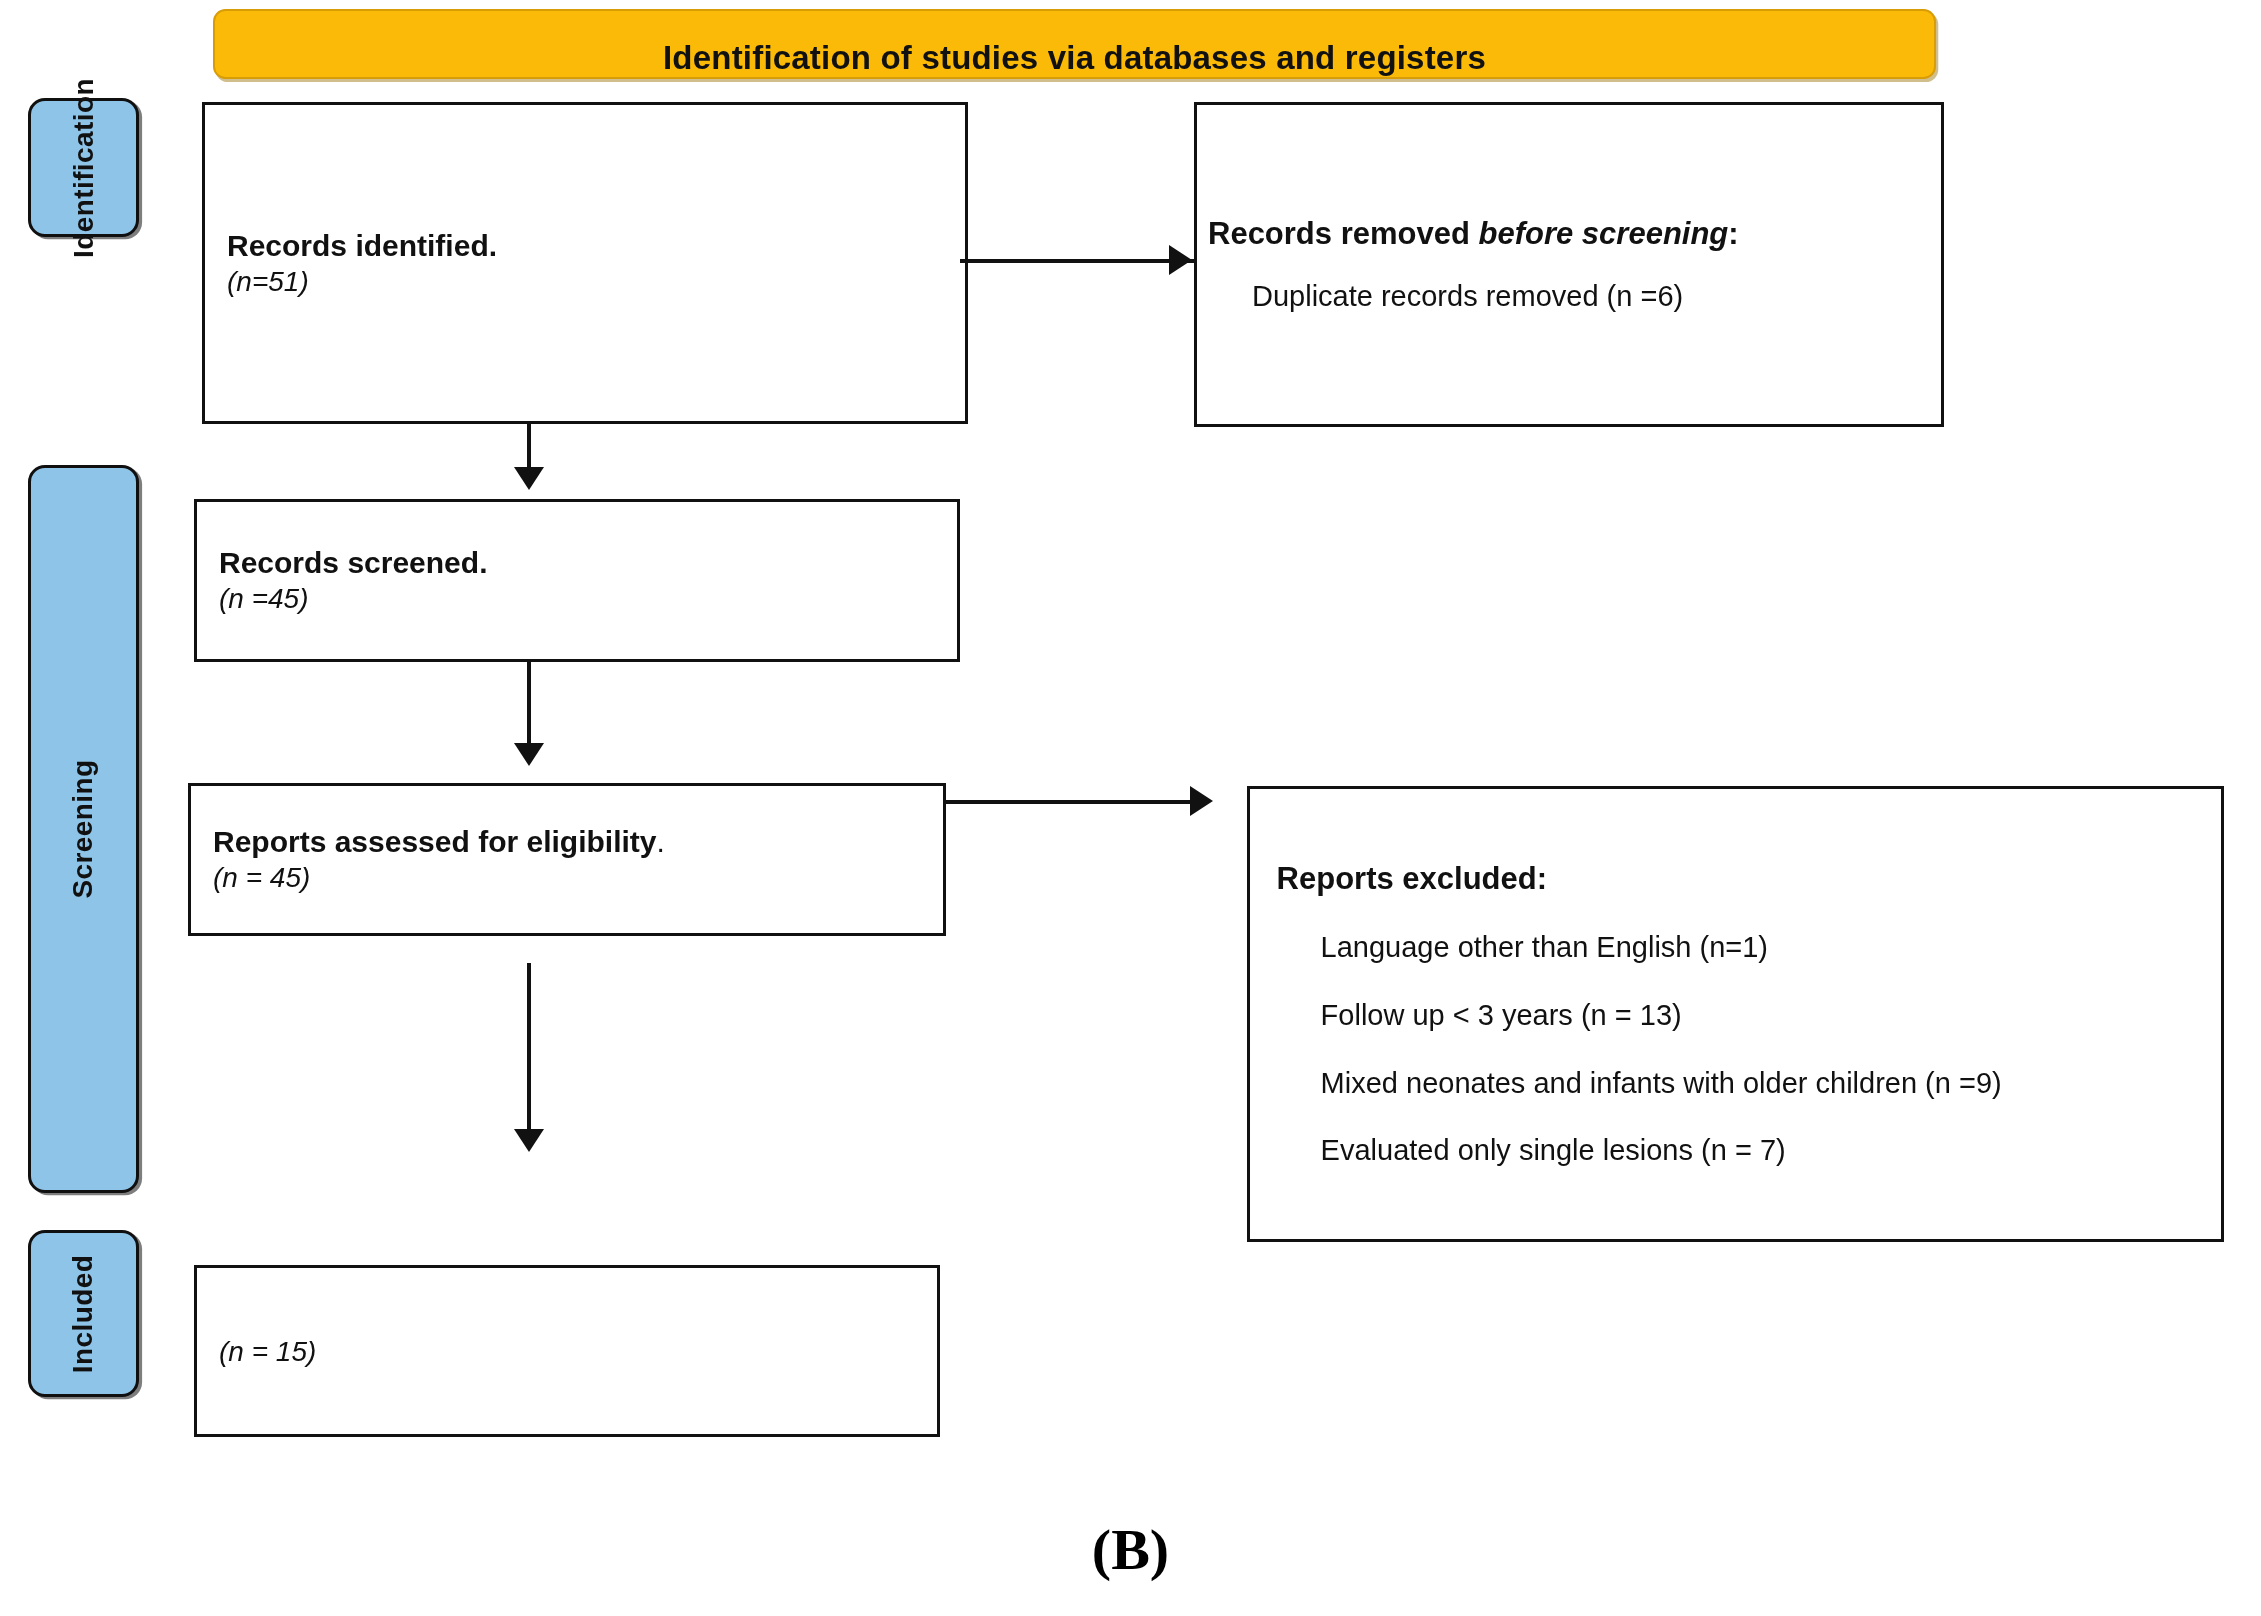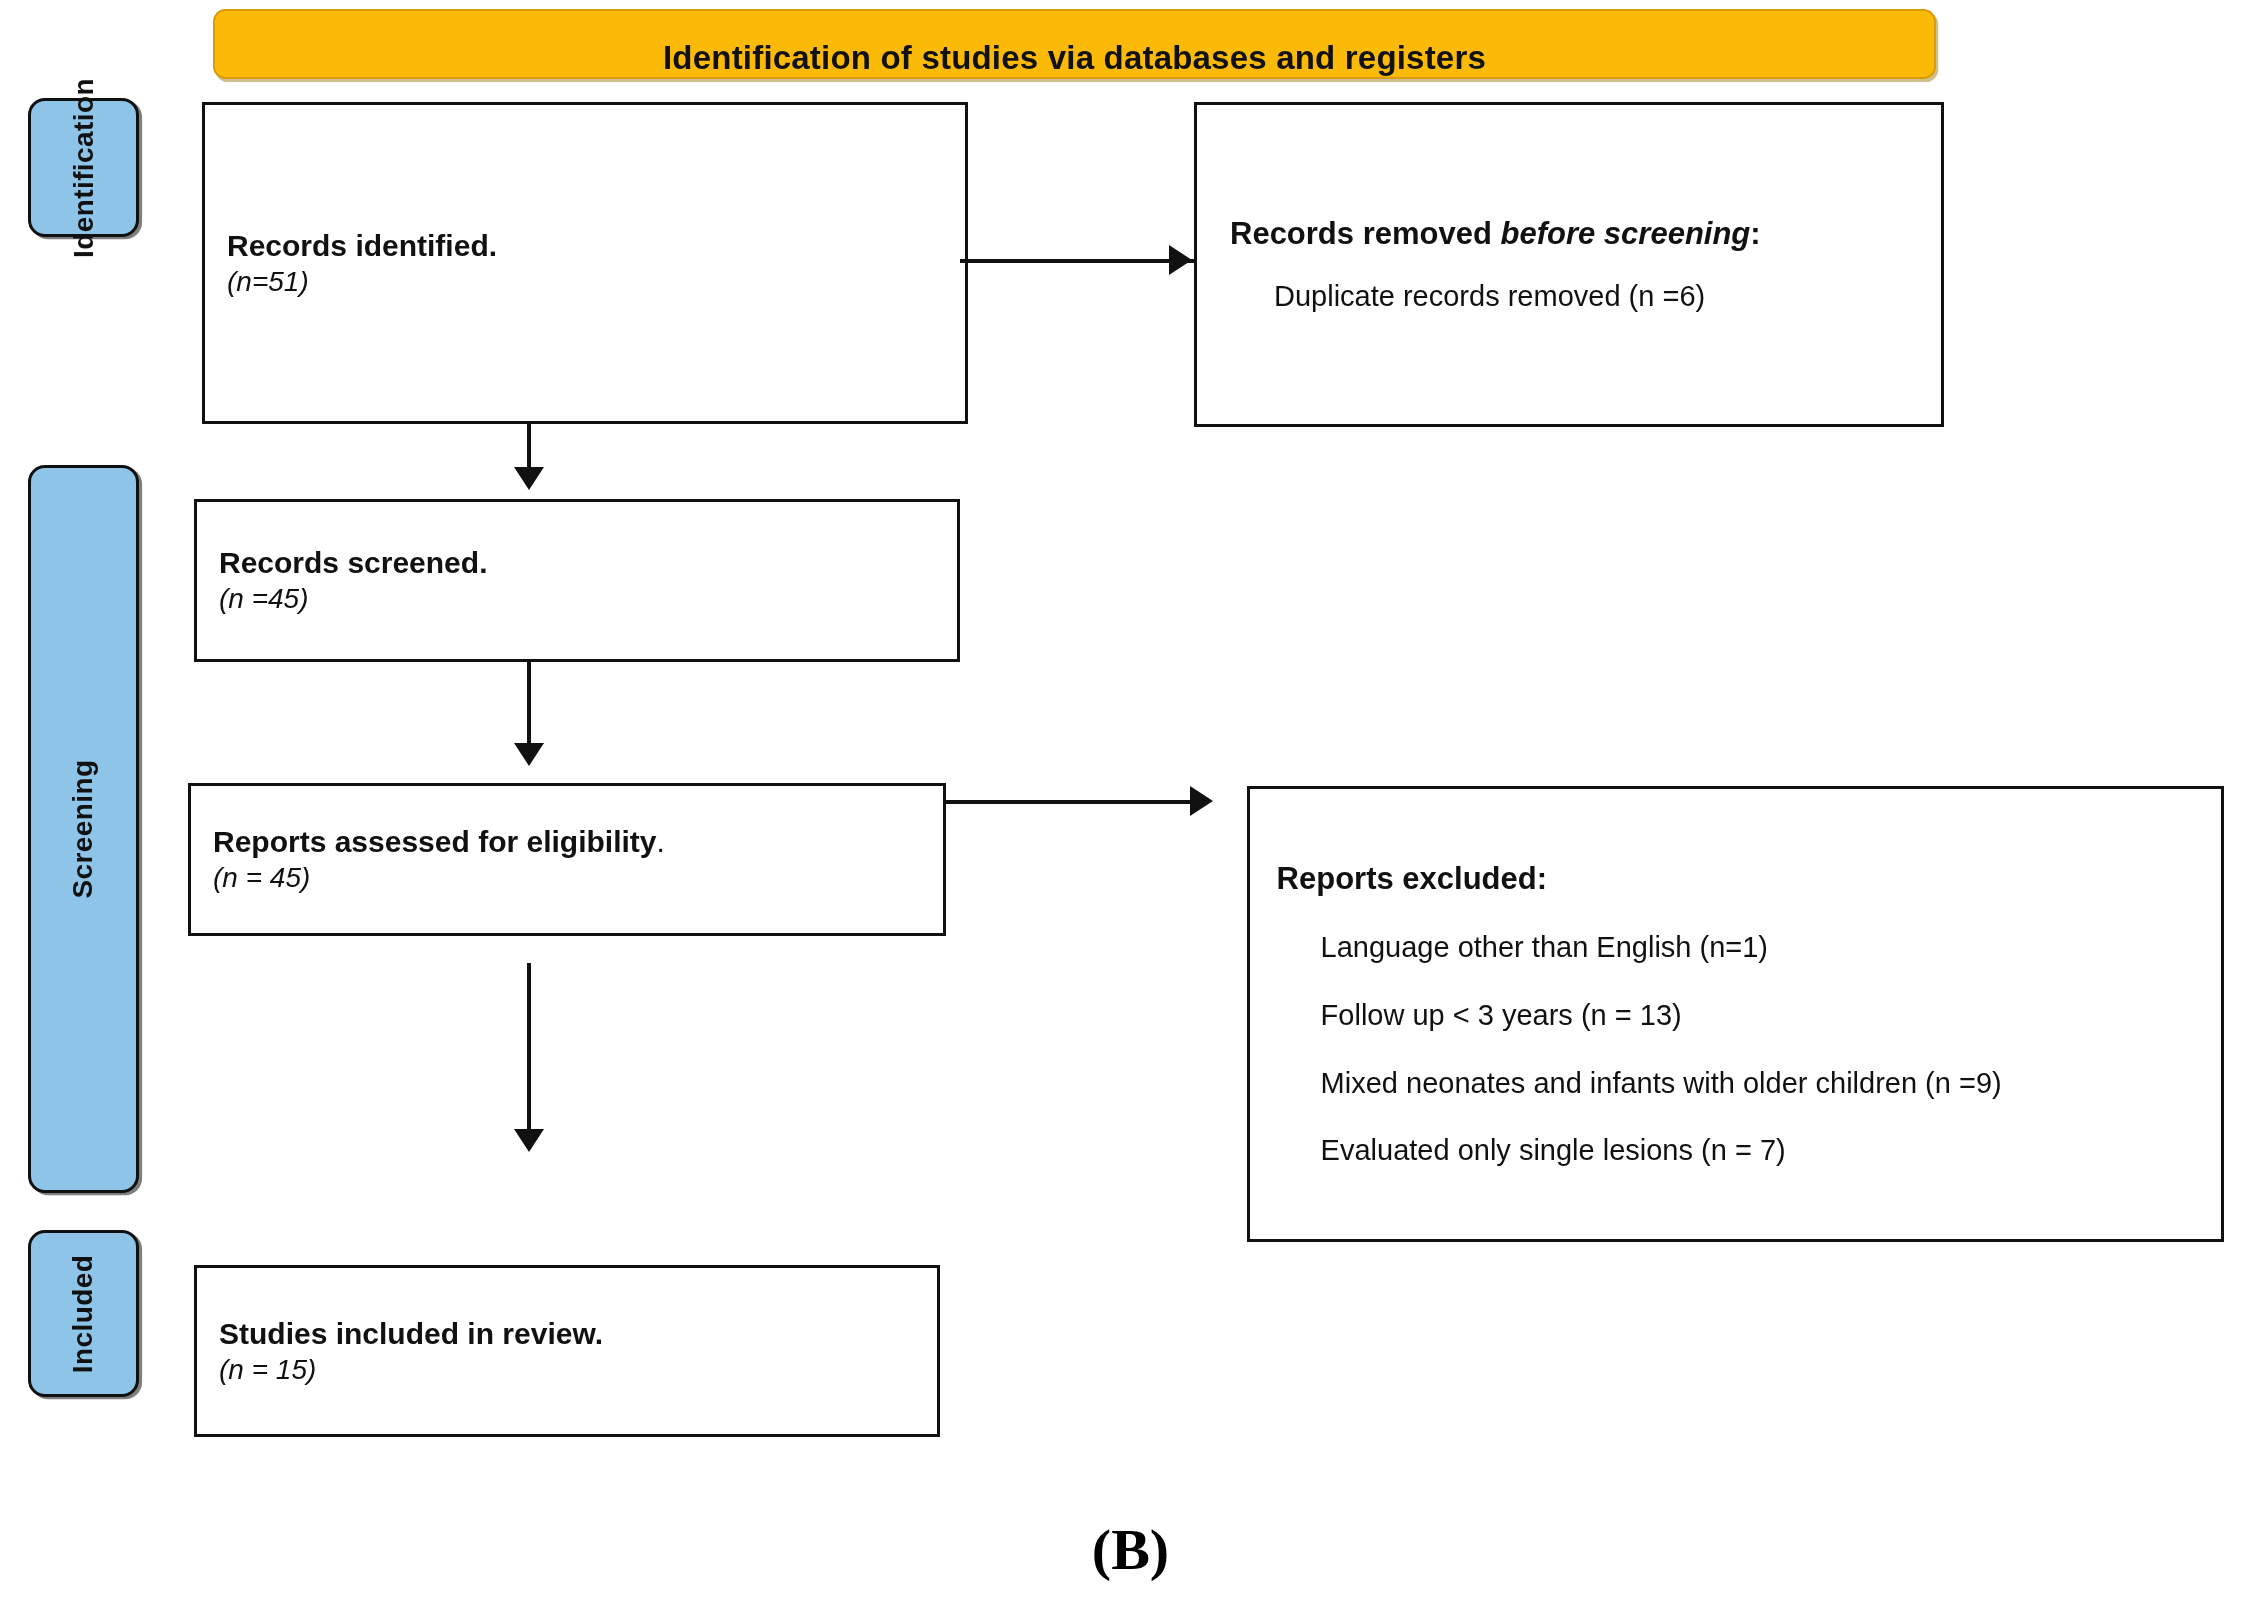--- a/index.html
+++ b/index.html
@@ -113,21 +113,21 @@
     color: #111111;
   }
   .rb-head .it { font-style: italic; }
   .rb-item {
     font-size: 29px;
     font-weight: normal;
     line-height: 1.2;
     color: #111111;
     margin-left: 44px;
   }
-  #box-removed .box-inner  { padding: 0 33px; }
+  #box-removed .box-inner  { padding: 0 11px; }
   #box-removed .rb-item    { margin-top: 26.6px; }
   #box-excluded .box-inner { padding: 0 26.6px; }
   #box-excluded .rb-item   { margin-top: 33px; }
 
   
   .conn { position: absolute; background: #111111; }
   .v-line { width: 3.9px; }
   .h-line { height: 3.9px; }
   .arrow-down {
     position: absolute;
@@ -225,21 +225,20 @@
       <div class="rb-head">Reports excluded:</div>
       <div class="rb-item">Language other than English (n=1)</div>
       <div class="rb-item">Follow up &lt; 3 years (n = 13)</div>
       <div class="rb-item">Mixed neonates and infants with older children (n =9)</div>
       <div class="rb-item">Evaluated only single lesions (n = 7)</div>
     </div>
   </div>
 
   <div class="box" id="box-included">
     <div class="box-inner">
-      <div class="box-title">Studies included in review.</div>
       <div class="box-count">(n = 15)</div>
     </div>
   </div>
 
   <div class="conn h-line" id="h1"></div>
   <div class="arrow-right" id="h1-head"></div>
 
   <div class="conn v-line" id="v1"></div>
   <div class="arrow-down" id="v1-head"></div>
 

